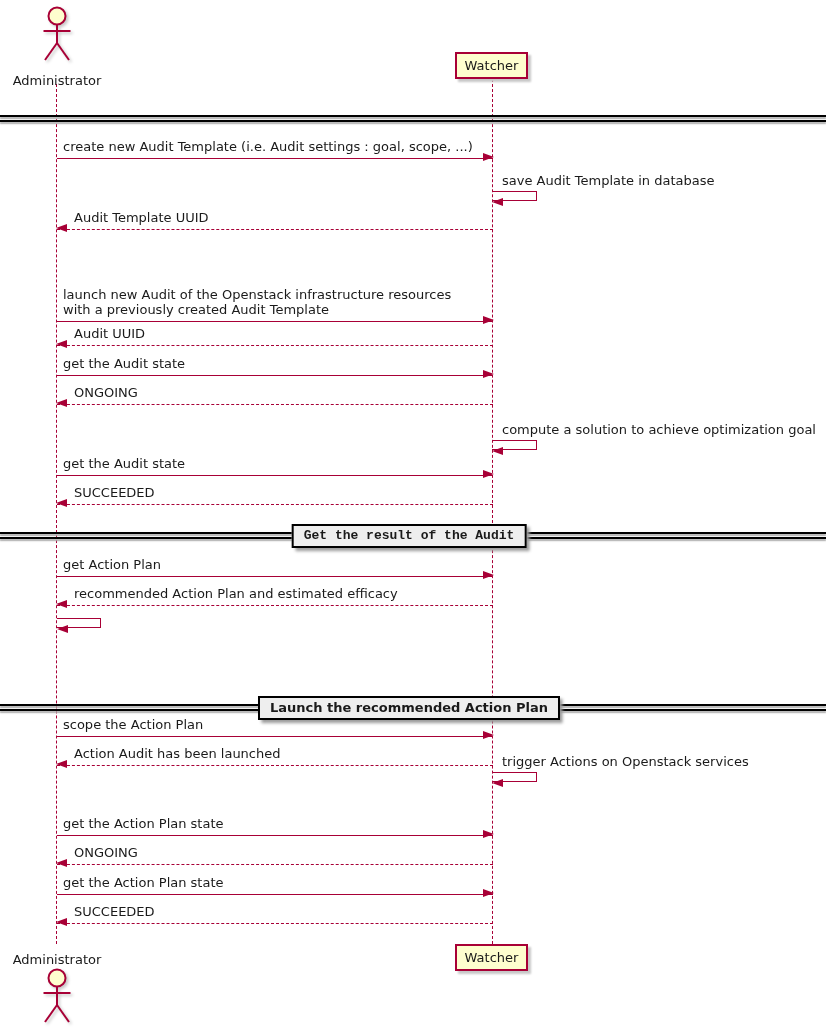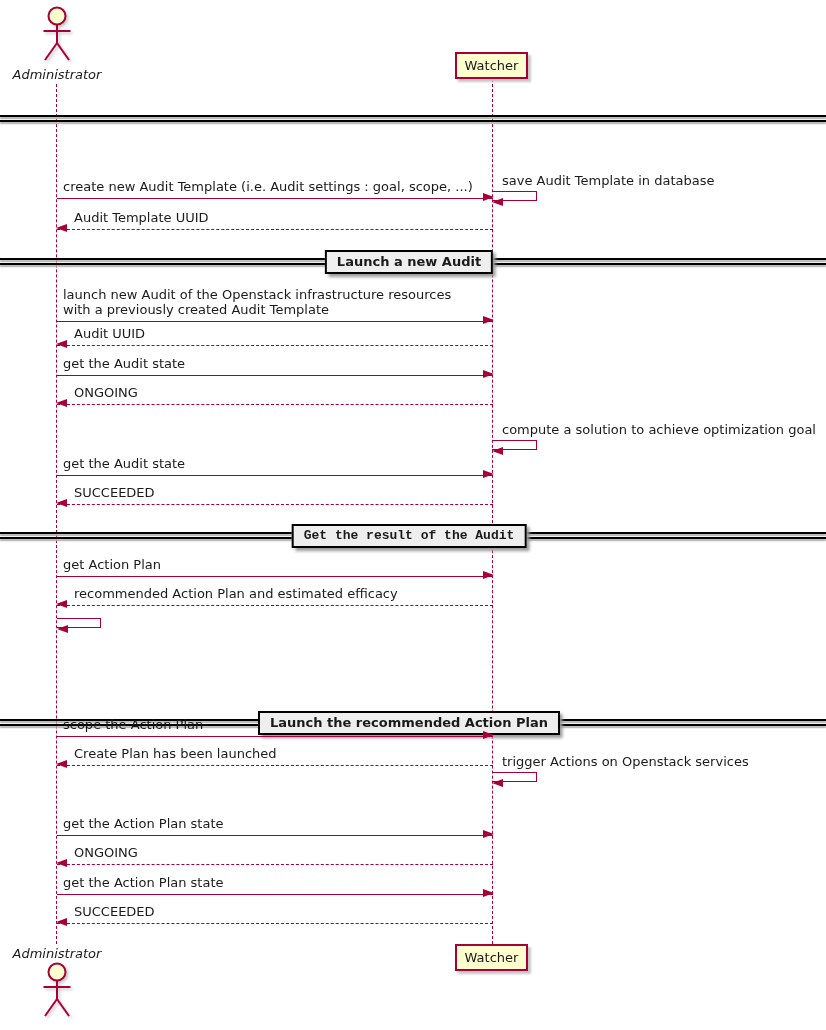--- a/index.html
+++ b/index.html
@@ -14,21 +14,21 @@
   }
   
   .lifeline{
     position:absolute;width:0;
     border-left:1px dashed var(--lifeline);
     z-index:1;
   }
   
   .actor{position:absolute;width:102px;text-align:center;z-index:4;}
   .actor svg{display:block;margin:0 auto;filter:drop-shadow(2px 2px 1.5px #c8c8c8);}
-  .actor-label{margin-top:2px;white-space:nowrap;font-style:italic;}
+  .actor-label{margin-top:8px;white-space:nowrap;}
   
   .participant{
     position:absolute;width:73px;height:27px;box-sizing:border-box;
     background:var(--participant-fill);
     border:2px solid var(--participant-border);
     box-shadow:3px 3px 2px #c8c8c8;
     display:flex;align-items:center;justify-content:center;
     z-index:4;white-space:nowrap;
   }
   
@@ -90,46 +90,41 @@
     <div class="actor-label">Administrator</div>
   </div>
 
   <div class="participant" style="left:455px;top:52px;">Watcher</div>
 
   <div class="divider" style="top:107px;">
     <div class="dline l1"></div>
     <div class="dline l2"></div>
   </div>
 
-  <div class="msg" style="top:139px;margin-top:40px;">
+  <div class="msg" style="top:139px;">
     <div class="msg-text">create new Audit Template (i.e. Audit settings : goal, scope, ...)</div>
     <div class="arrow solid">
         <i class="head right"></i>
       </div>
   </div>
 
   <div class="self self-watcher" style="top:173px;">
     <div class="msg-text">save Audit Template in database</div>
     <div class="loop">
         <i class="head left"></i>
       </div>
   </div>
 
   <div class="msg return" style="top:210px;">
     <div class="msg-text">Audit Template UUID</div>
     <div class="arrow dotted">
         <i class="head left"></i>
       </div>
   </div>
 
-  <div class="divider" style="top:250px;">
-    <div class="dline l1"></div>
-    <div class="dline l2"></div>
-    <div class="dbox">Launch a new Audit</div>
-  </div>
 
   <div class="msg" style="top:287px;">
     <div class="msg-text two">launch new Audit of the Openstack infrastructure resources
 with a previously created Audit Template</div>
     <div class="arrow solid">
         <i class="head right"></i>
       </div>
   </div>
 
   <div class="msg return" style="top:326px;">
@@ -193,35 +188,35 @@
         <i class="head right"></i>
       </div>
   </div>
 
   <div class="self self-admin" style="top:615px;">
     <div class="loop">
         <i class="head left"></i>
       </div>
   </div>
 
-  <div class="divider" style="top:711px;">
+  <div class="divider" style="top:696px;">
     <div class="dline l1"></div>
     <div class="dline l2"></div>
     <div class="dbox">Launch the recommended Action Plan</div>
   </div>
 
   <div class="msg" style="top:717px;">
     <div class="msg-text">scope the Action Plan</div>
     <div class="arrow solid">
         <i class="head right"></i>
       </div>
   </div>
 
   <div class="msg return" style="top:746px;">
-    <div class="msg-text">Create Plan has been launched</div>
+    <div class="msg-text">Action Audit has been launched</div>
     <div class="arrow dotted">
         <i class="head left"></i>
       </div>
   </div>
 
   <div class="self self-watcher" style="top:754px;">
     <div class="msg-text">trigger Actions on Openstack services</div>
     <div class="loop">
         <i class="head left"></i>
       </div>

